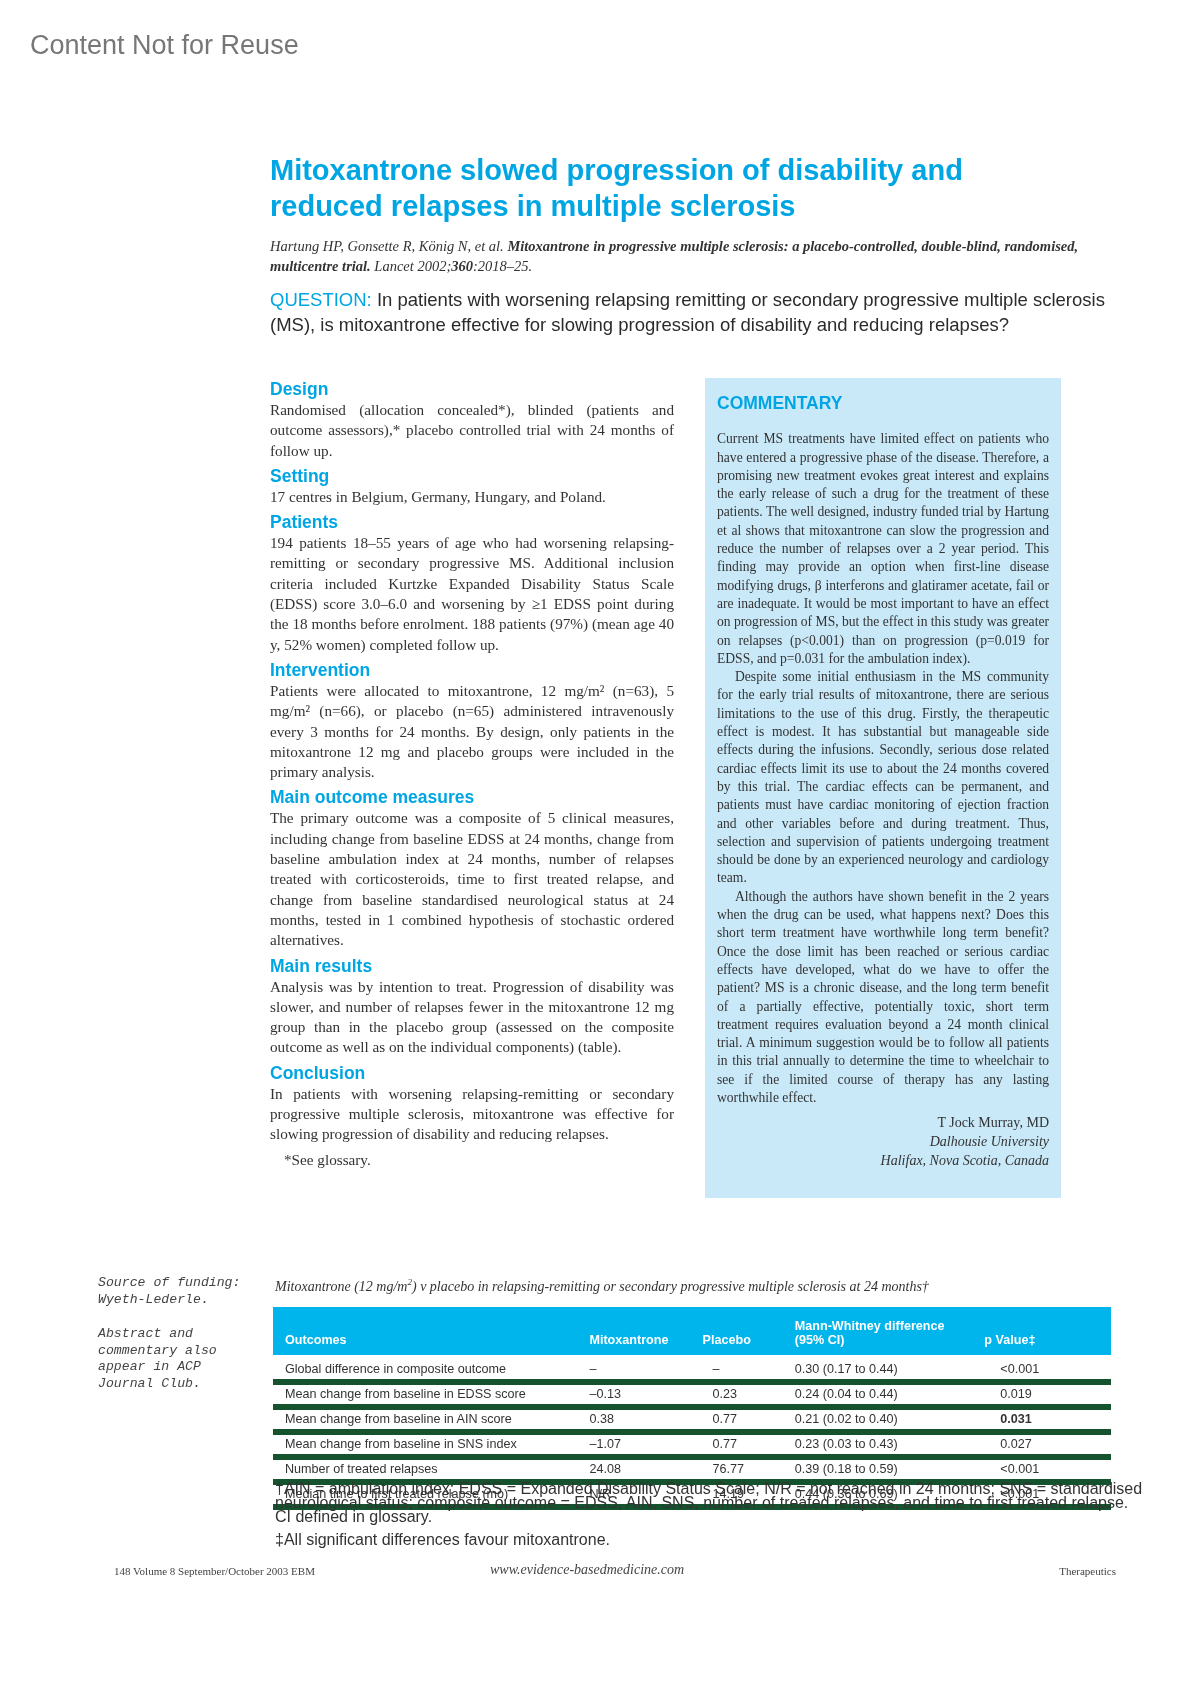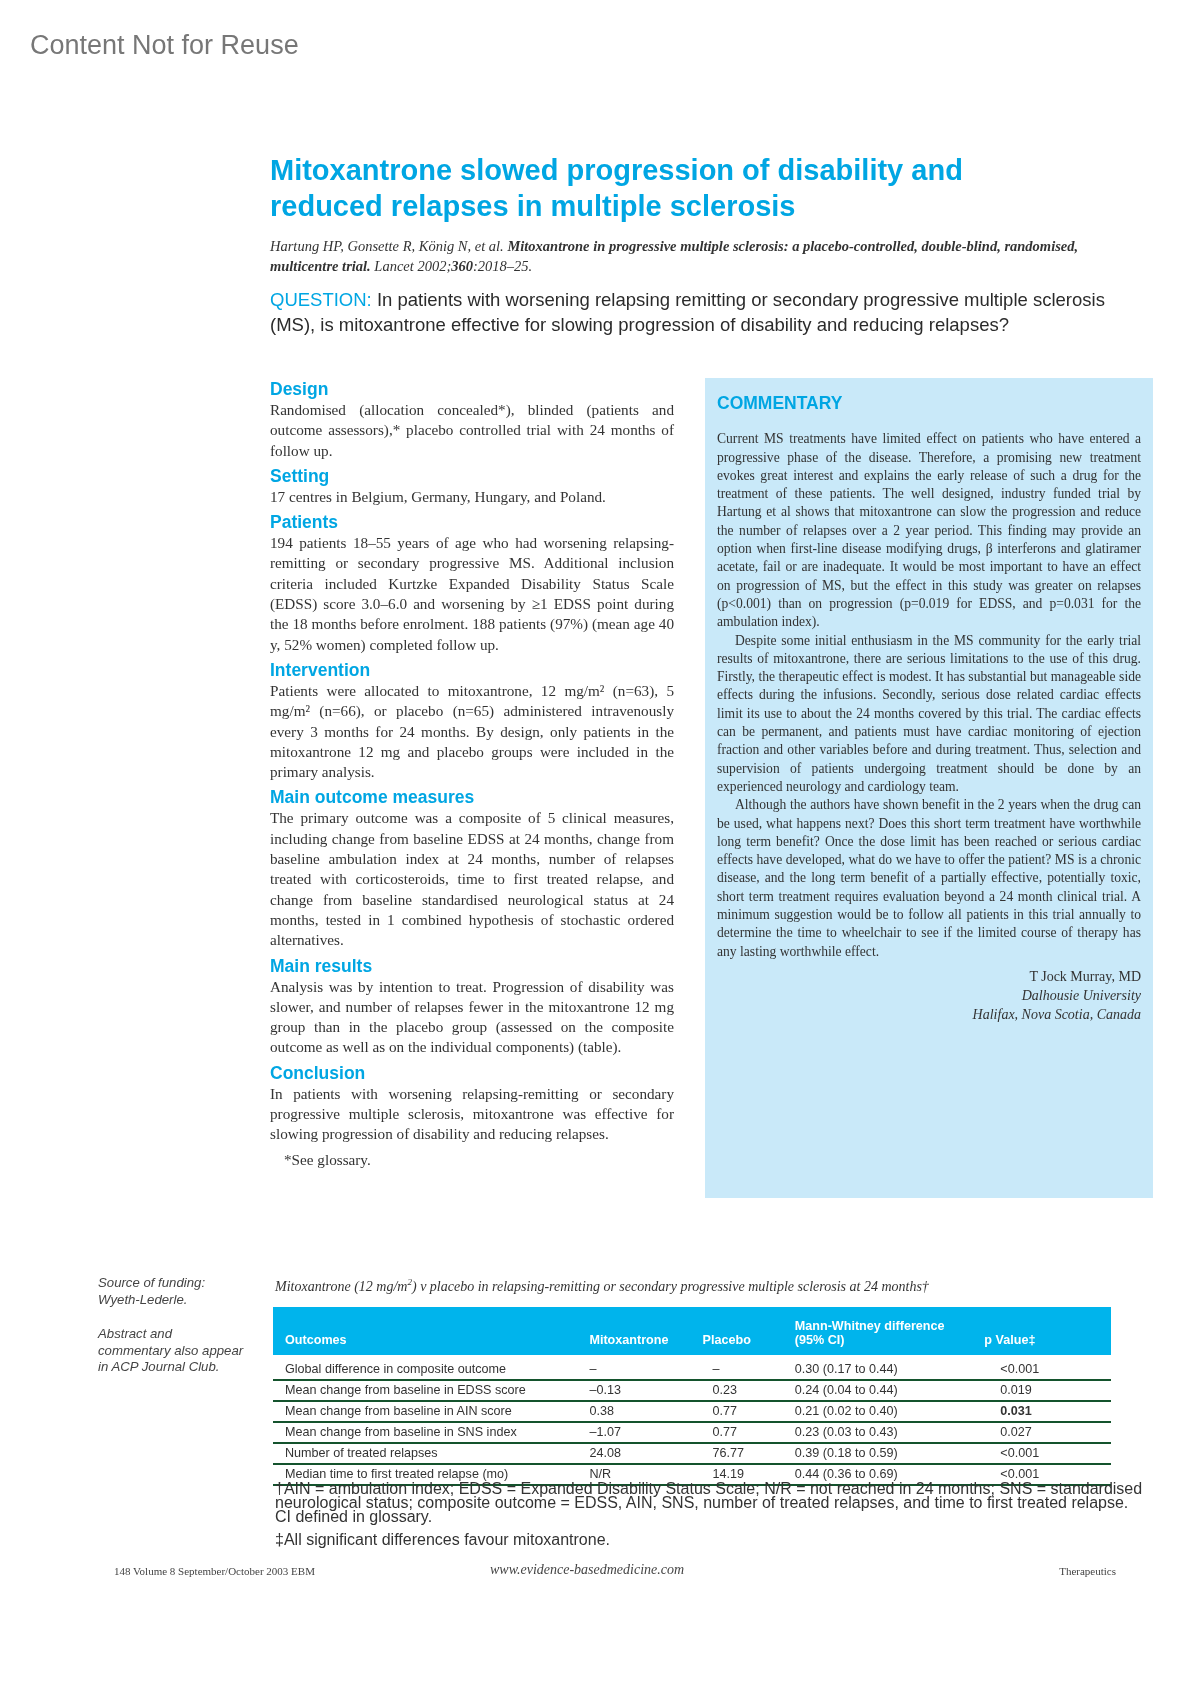--- a/index.html
+++ b/index.html
@@ -7,33 +7,33 @@
   .watermark { position: absolute; left: 30px; top: 30px; font-family: "Liberation Sans", sans-serif; font-size: 27px; color: #777777; }
   .title { position: absolute; left: 270px; top: 152px; width: 800px; font-family: "Liberation Sans", sans-serif; font-weight: bold; font-size: 29px; line-height: 36px; color: #00a6e3; margin: 0; }
   .citation { position: absolute; left: 270px; top: 236px; width: 840px; font-family: "Liberation Serif", serif; font-style: italic; font-size: 14.5px; line-height: 20px; color: #333; }
   .citation b { font-weight: bold; }
   .question { position: absolute; left: 270px; top: 287px; width: 840px; font-family: "Liberation Sans", sans-serif; font-size: 18.5px; line-height: 25px; color: #2b2b2b; }
   .question .qlabel { color: #00a6e3; font-weight: normal; }
   .left-col { position: absolute; left: 270px; top: 374px; width: 404px; font-family: "Liberation Serif", serif; font-size: 15.2px; line-height: 20.3px; color: #333; text-align: justify; }
   .left-col h3 { font-family: "Liberation Sans", sans-serif; font-weight: bold; color: #00a6e3; font-size: 17.5px; margin: 4px 0 0 0; line-height: 22px; }
   .left-col p { margin: 0; }
   .left-col .gloss { margin-top: 5px; padding-left: 14px; }
-  .commentary { position: absolute; left: 705px; top: 378px; width: 448px; height: 820px; background: #c9e9f9; box-sizing: border-box; padding: 16px 12px 10px 12px; font-family: "Liberation Serif", serif; font-size: 13.6px; line-height: 18.3px; color: #333; text-align: justify; }
+  .commentary { position: absolute; left: 705px; top: 378px; width: 356px; height: 820px; background: #c9e9f9; box-sizing: border-box; padding: 16px 12px 10px 12px; font-family: "Liberation Serif", serif; font-size: 13.6px; line-height: 18.3px; color: #333; text-align: justify; }
   .commentary h2 { font-family: "Liberation Sans", sans-serif; font-weight: bold; color: #00a6e3; font-size: 17.5px; margin: 0 0 18px 0; }
   .commentary p { margin: 0; }
   .commentary p.indent { text-indent: 18px; }
   .sig { text-align: right; margin-top: 6px; line-height: 19px; font-size: 14px; }
   .sig .it { font-style: italic; }
-  .side-notes { position: absolute; left: 98px; top: 1275px; width: 150px; font-family: Liberation Sans, sans-serif; font-style: italic; font-size: 13.2px; line-height: 16.5px; color: #444; }
+  .side-notes { position: absolute; left: 98px; top: 1275px; width: 150px; font-family: Liberation Mono, monospace; font-style: italic; font-size: 13.2px; line-height: 16.5px; color: #444; }
   .side-notes p { margin: 0 0 18px 0; }
   .table-caption { position: absolute; left: 275px; top: 1277px; width: 840px; font-family: "Liberation Serif", serif; font-style: italic; font-size: 14px; color: #333; }
   .table-caption sup { font-size: 9px; }
   table.results { position: absolute; left: 273px; top: 1307px; width: 838px; border-collapse: collapse; font-family: "Liberation Sans", sans-serif; font-size: 12.6px; color: #333; }
   table.results thead th { background: #00b4ec; color: #ffffff; font-weight: bold; text-align: left; padding: 4px 12px; height: 36px; vertical-align: bottom; padding-bottom: 8px; line-height: 14px; }
-  table.results tbody td { padding: 1px 12px; height: 17px; line-height: 17px; border-bottom: 2px solid #14532d; }
+  table.results tbody td { padding: 1px 12px; height: 17px; line-height: 17px; border-bottom: 6px solid #14532d; }
   table.results tbody tr:first-child td { padding-top: 6px; }
   .c-out { width: 300px; }
   .c-mito { width: 90px; }
   .c-plac { width: 70px; }
   .c-mw { width: 175px; }
   .c-p { width: 120px; }
   .footnotes { position: absolute; left: 275px; top: 1482px; width: 868px; font-family: "Liberation Sans", sans-serif; font-size: 16px; line-height: 14px; color: #333; }
   .footnotes p { margin: 0 0 9px 0; }
   .footer { position: absolute; top: 1565px; font-family: "Liberation Serif", serif; font-size: 11px; color: #444; }
   .footer-left { left: 114px; }

